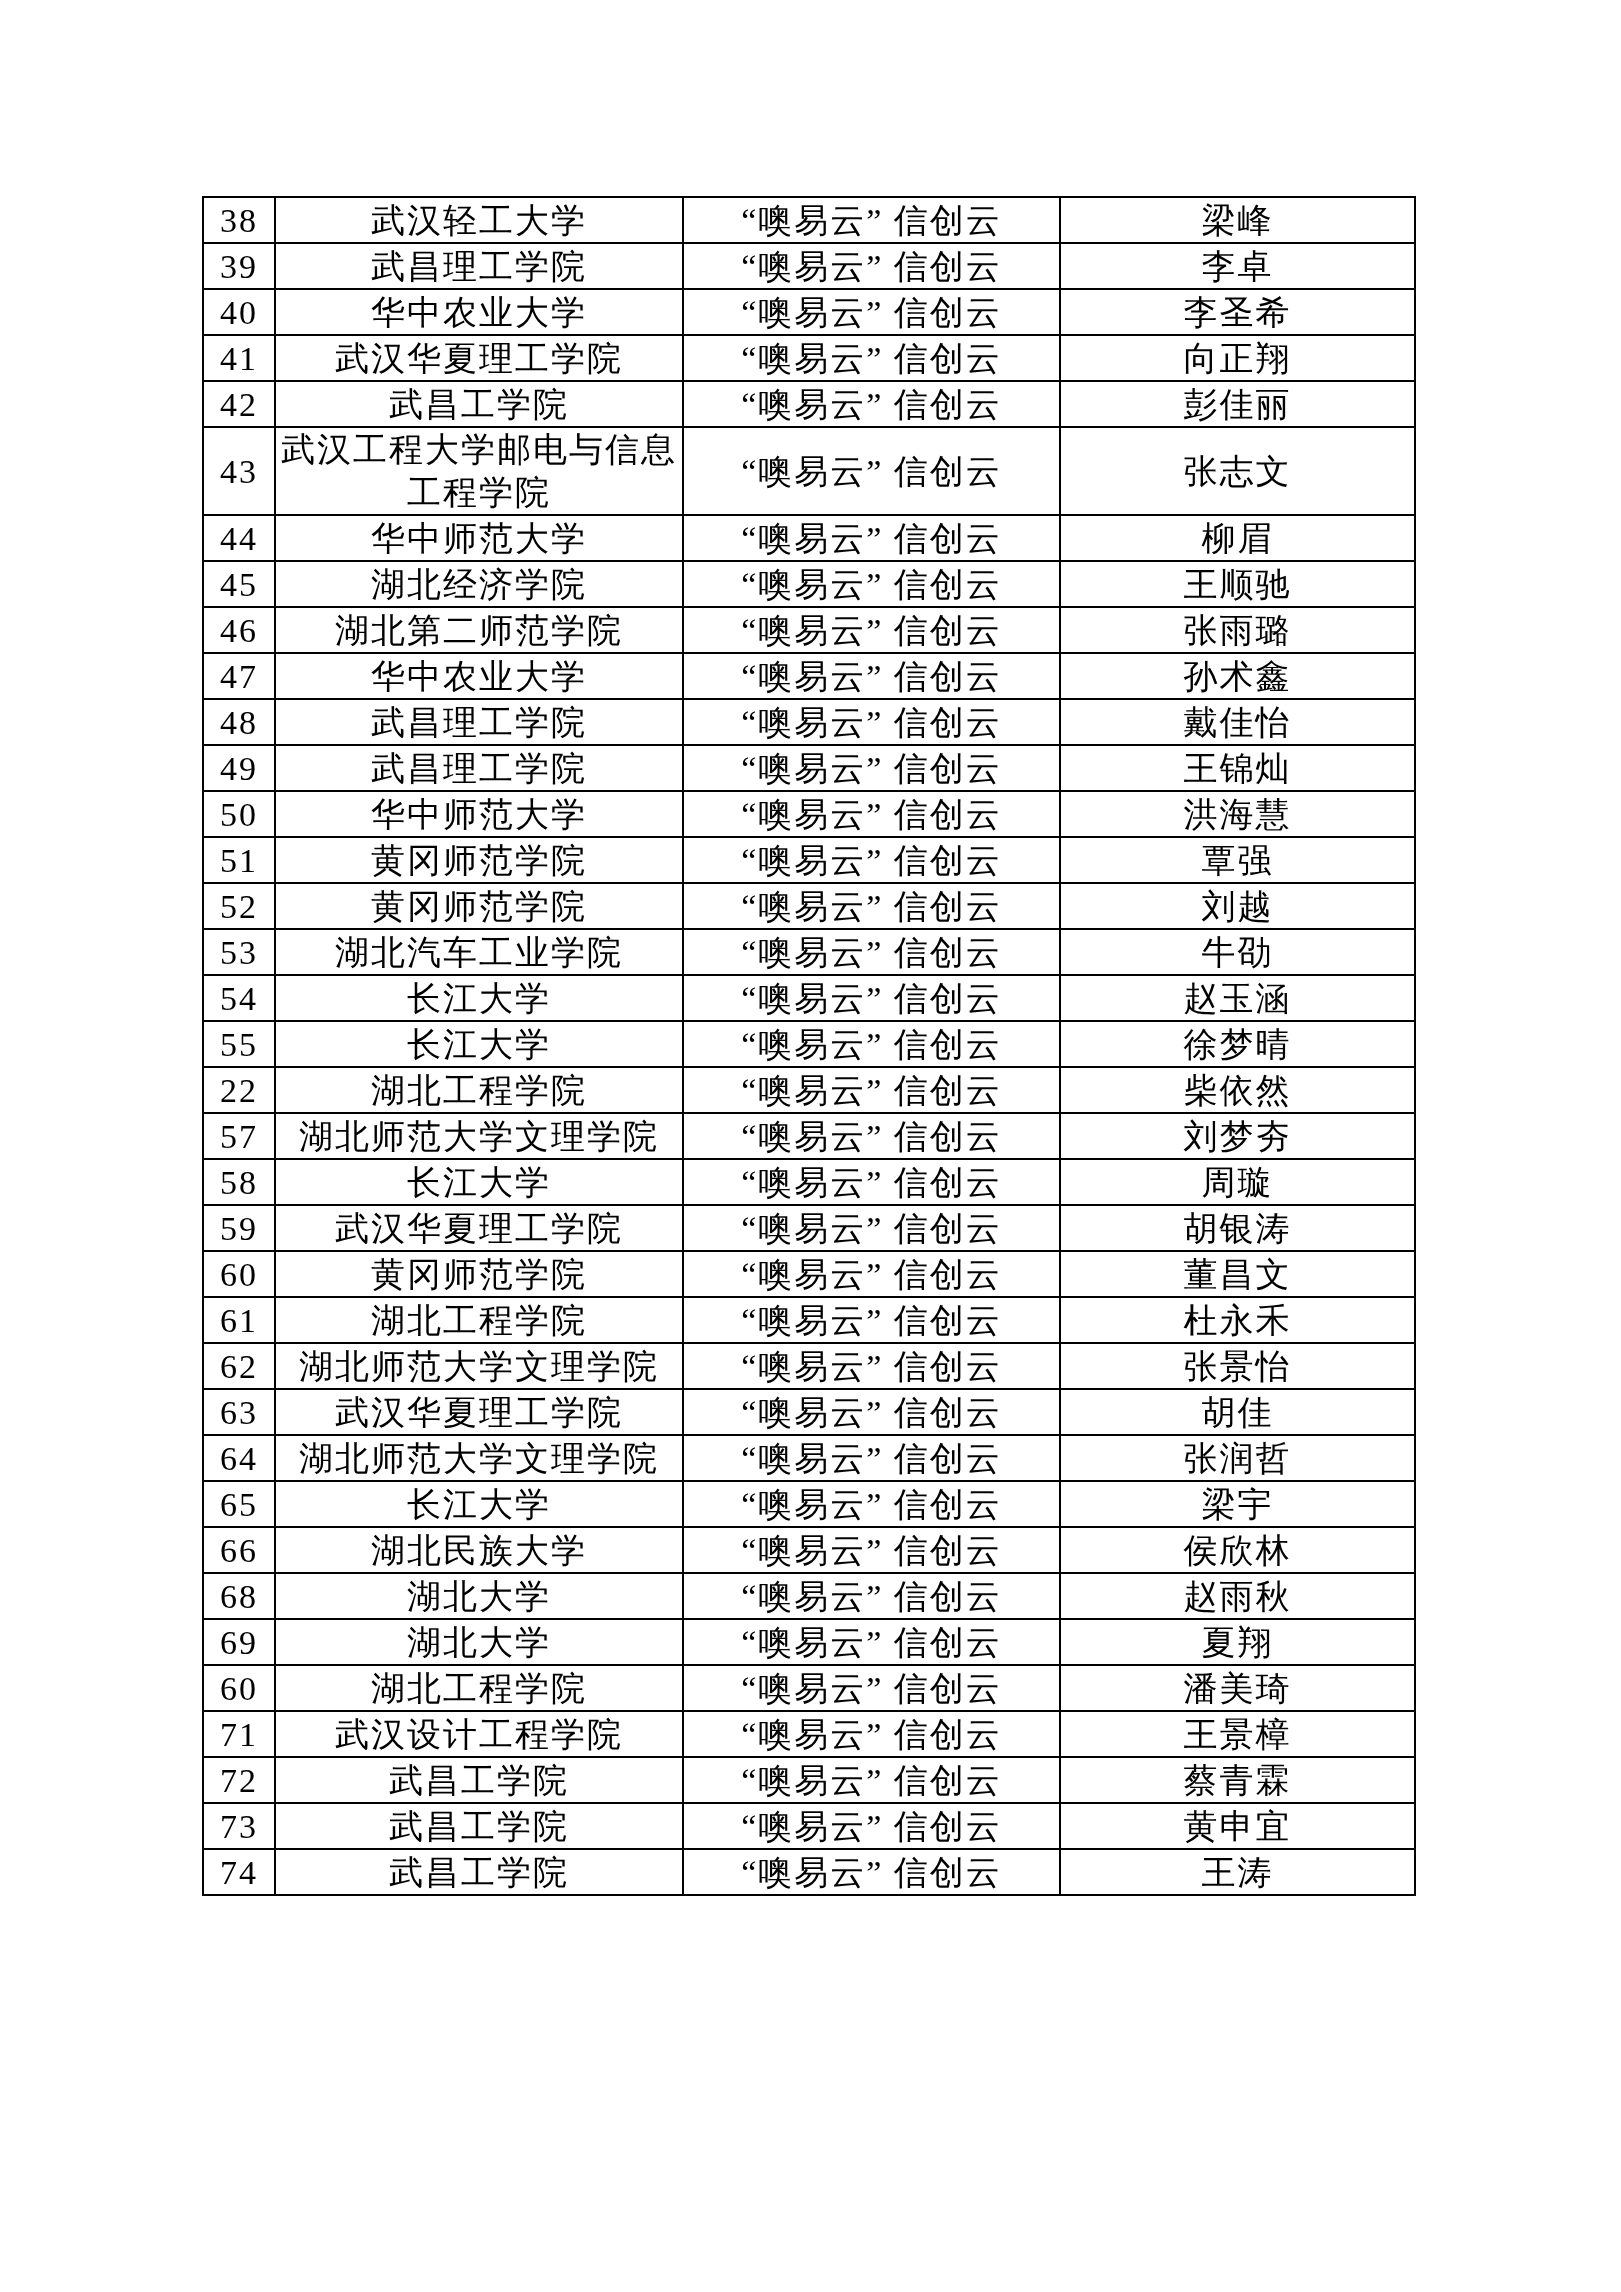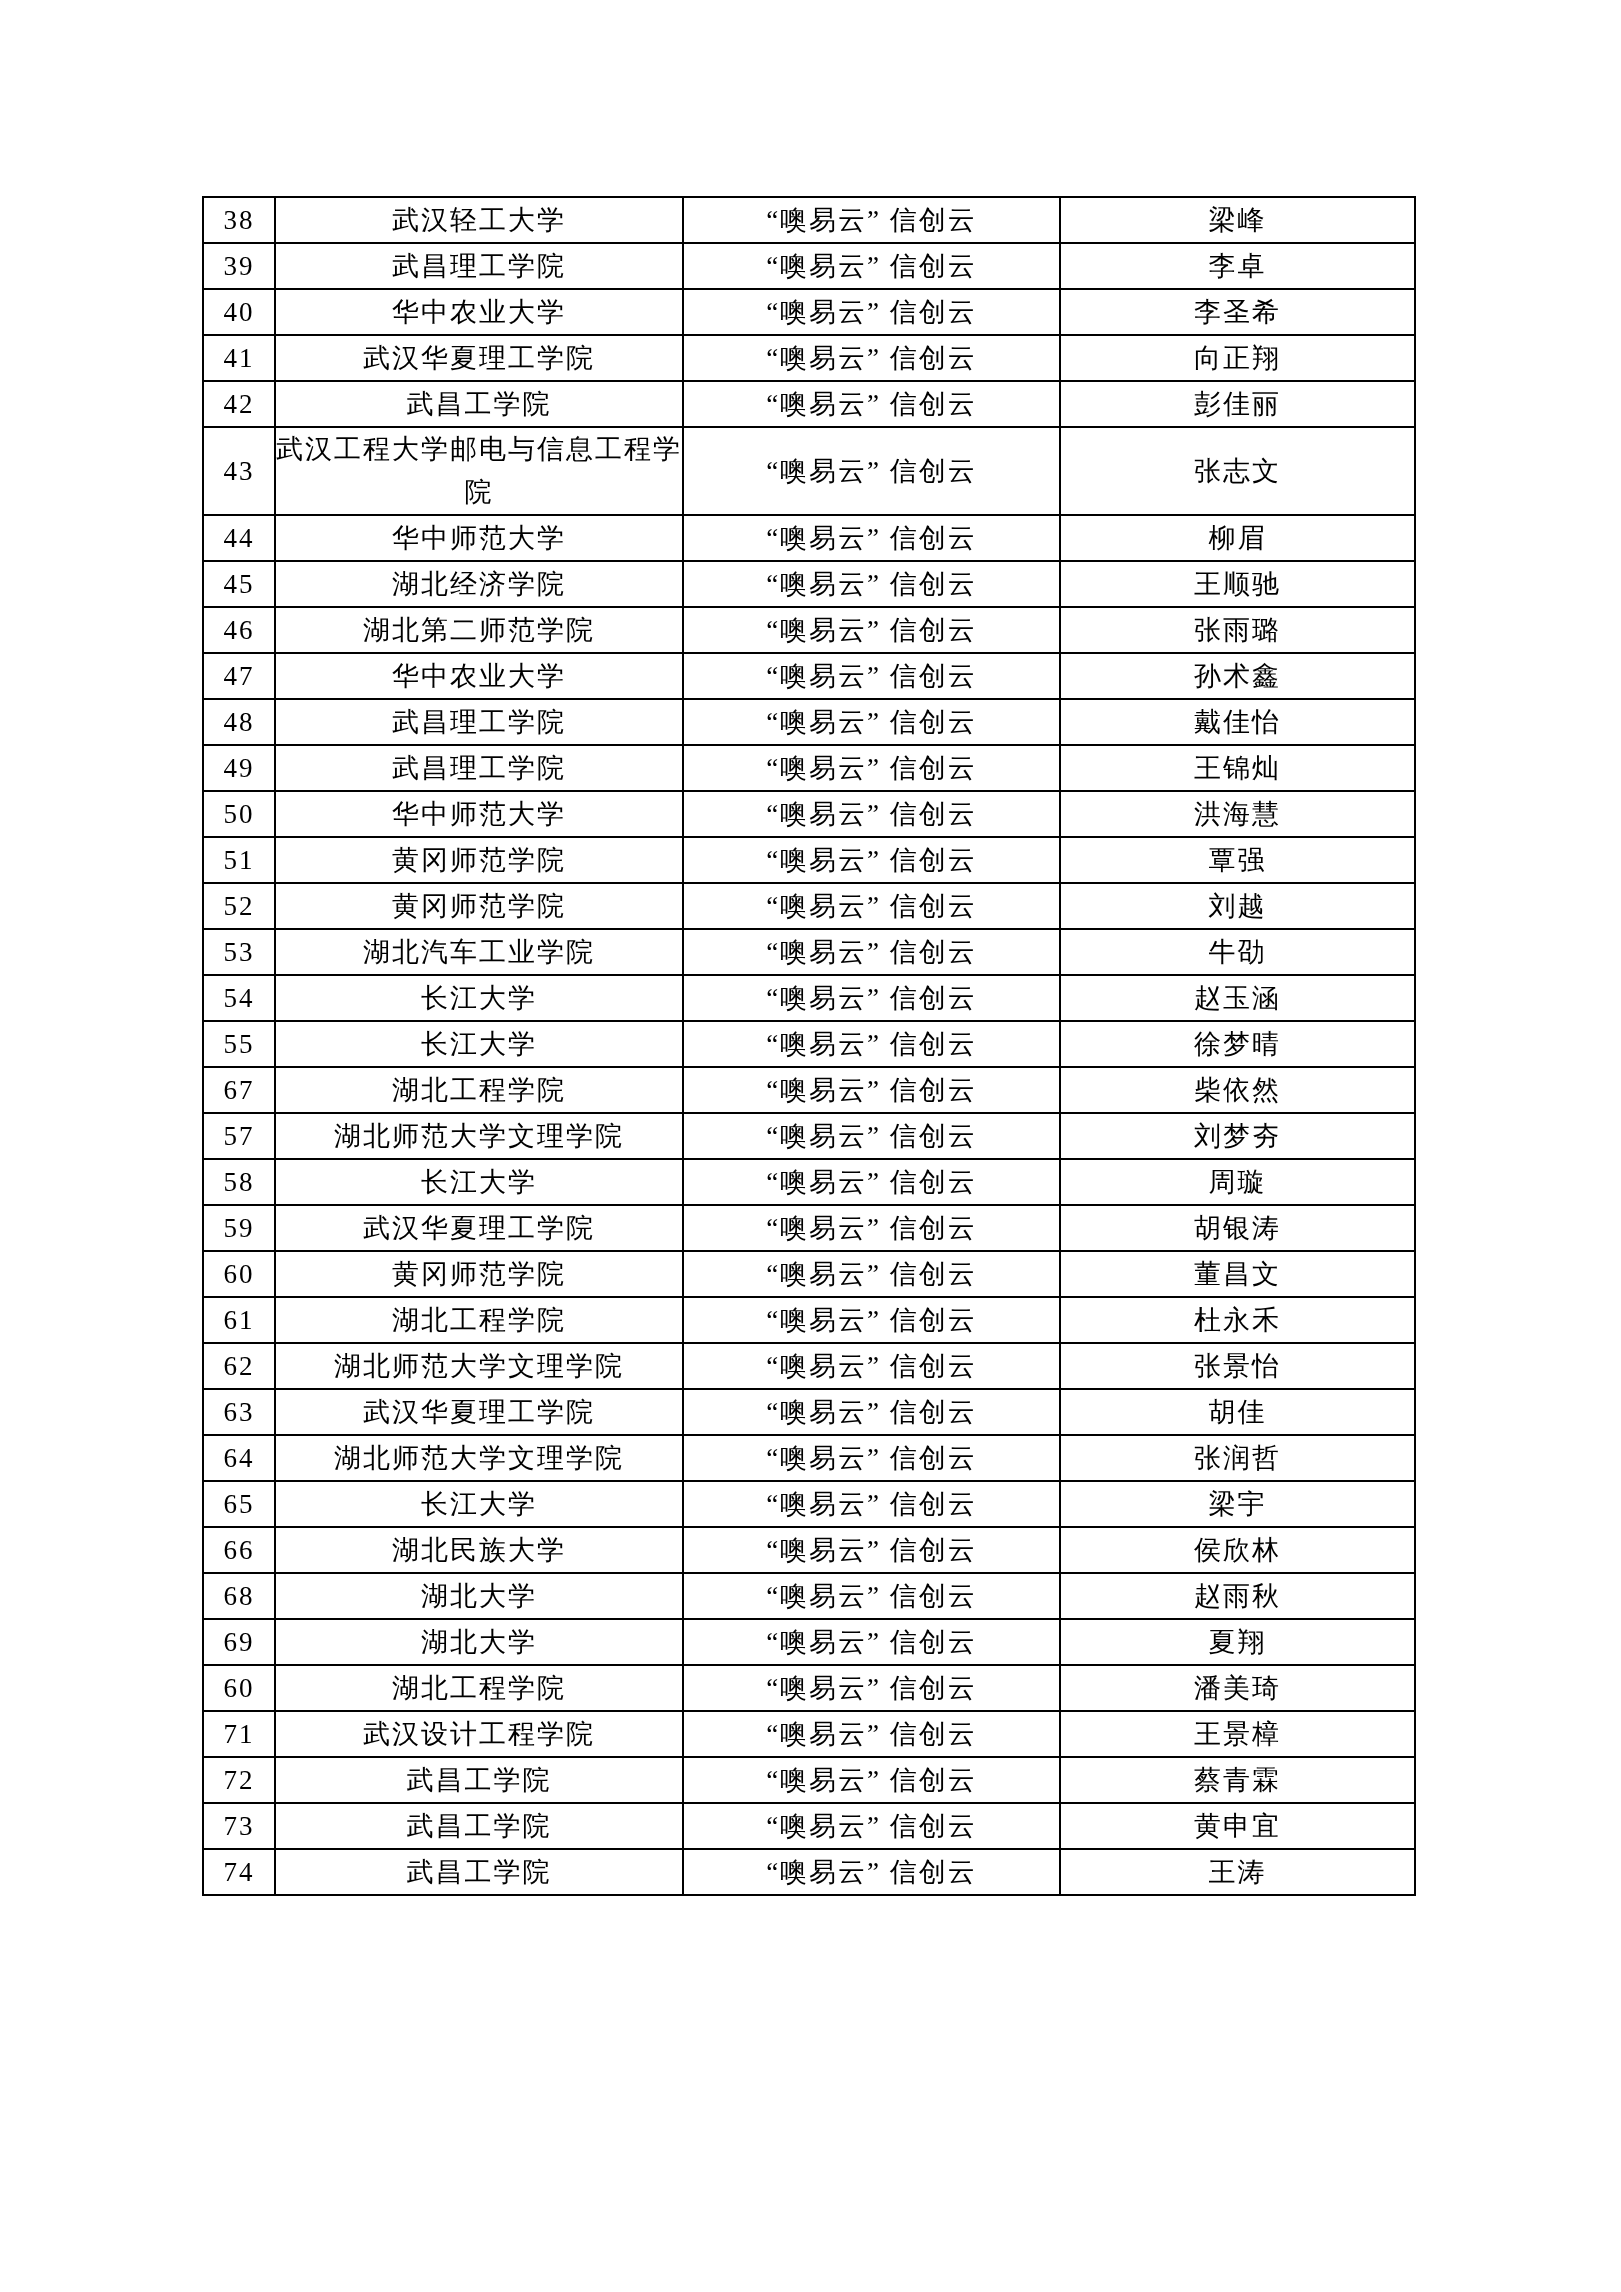--- a/index.html
+++ b/index.html
@@ -15,21 +15,21 @@
     overflow: hidden;
   }
   table.roster {
     position: absolute;
     left: 202px;
     top: 196px;
     width: 1211px;
     border-collapse: collapse;
     table-layout: fixed;
     font-family: "Liberation Serif", "DejaVu Serif", serif;
-    font-size: 27px;
+    font-size: 34px;
     color: #000000;
     border: 2.9px solid #000000;
     padding-left: 16px;
   }
   table.roster td {
     border: 2px solid #000000;
     border-top-width: 2.9px;
     border-bottom-width: 2.9px;
     text-align: center;
     vertical-align: middle;
@@ -159,21 +159,21 @@
           <td class="col-platform">“噢易云” 信创云</td>
           <td class="col-name">赵玉涵</td>
         </tr>
         <tr>
           <td class="col-number">55</td>
           <td class="col-school">长江大学</td>
           <td class="col-platform">“噢易云” 信创云</td>
           <td class="col-name">徐梦晴</td>
         </tr>
         <tr>
-          <td class="col-number">67</td>
+          <td class="col-number">22</td>
           <td class="col-school">湖北工程学院</td>
           <td class="col-platform">“噢易云” 信创云</td>
           <td class="col-name">柴依然</td>
         </tr>
         <tr>
           <td class="col-number">57</td>
           <td class="col-school">湖北师范大学文理学院</td>
           <td class="col-platform">“噢易云” 信创云</td>
           <td class="col-name">刘梦夯</td>
         </tr>

